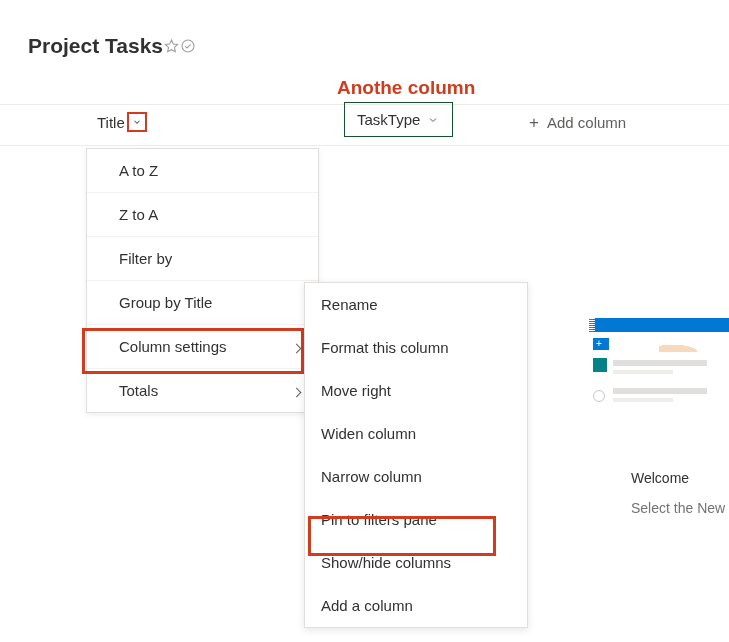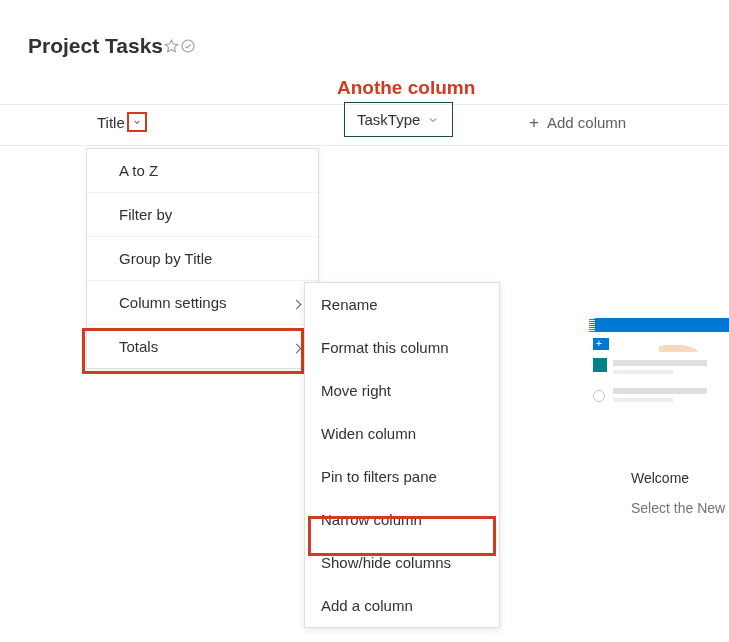--- a/index.html
+++ b/index.html
@@ -103,21 +103,21 @@
     position: absolute;
     left: 82px; top: 328px;
     width: 222px; height: 46px;
     border: 3px solid #d13b1f;
     pointer-events: none;
   }
 
   .menu2 {
     position: absolute;
     left: 304px; top: 282px;
-    width: 196px;
+    width: 224px;
     background: #fff;
     border: 1px solid #e1dfdd;
     box-shadow: 0 2px 8px rgba(0,0,0,.1);
   }
   .menu2 .mi {
     padding: 13px 16px;
     font-size: 15px;
     color: #323130;
     cursor: pointer;
   }
@@ -210,20 +210,23 @@
   <div class="add-col">
     <span class="plus">+</span>
     <span>Add column</span>
   </div>
 
   <div class="menu1">
     <div class="mi">
         <span>A to Z</span>
       </div>
     <div class="mi">
+        <span>Z to A</span>
+      </div>
+    <div class="mi">
         <span>Filter by</span>
       </div>
     <div class="mi">
         <span>Group by Title</span>
       </div>
     <div class="mi">
       <span>Column settings</span>
       <span class="caret-right"></span>
     </div>
     <div class="mi">
@@ -231,22 +234,22 @@
       <span class="caret-right"></span>
     </div>
   </div>
   <div class="mi-cs-highlight"></div>
 
   <div class="menu2">
     <div class="mi"><span>Rename</span></div>
     <div class="mi"><span>Format this column</span></div>
     <div class="mi"><span>Move right</span></div>
     <div class="mi"><span>Widen column</span></div>
+    <div class="mi"><span>Narrow column</span></div>
     <div class="mi"><span>Pin to filters pane</span></div>
-    <div class="mi"><span>Narrow column</span></div>
     <div class="mi"><span>Show/hide columns</span></div>
     <div class="mi"><span>Add a column</span></div>
   </div>
   <div class="mi-sh-highlight"></div>
 
   <div class="illus">
     <div class="bar1"></div>
       <div class="dots"></div>
     <div class="sq"></div>
       <div class="plussq">+</div>

